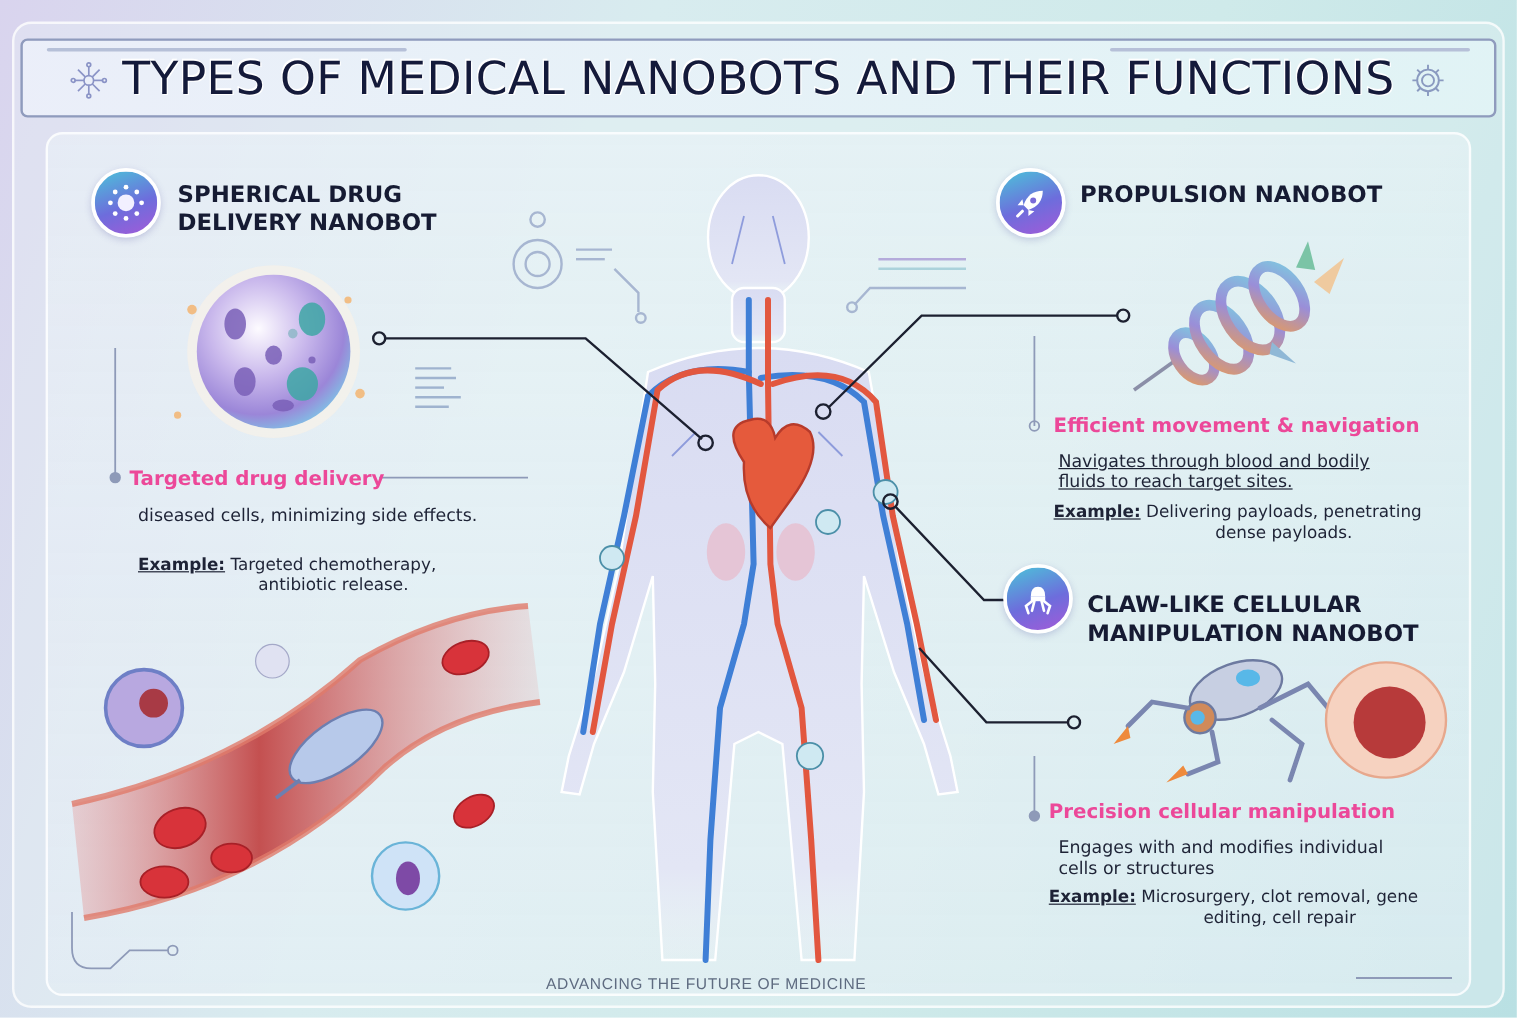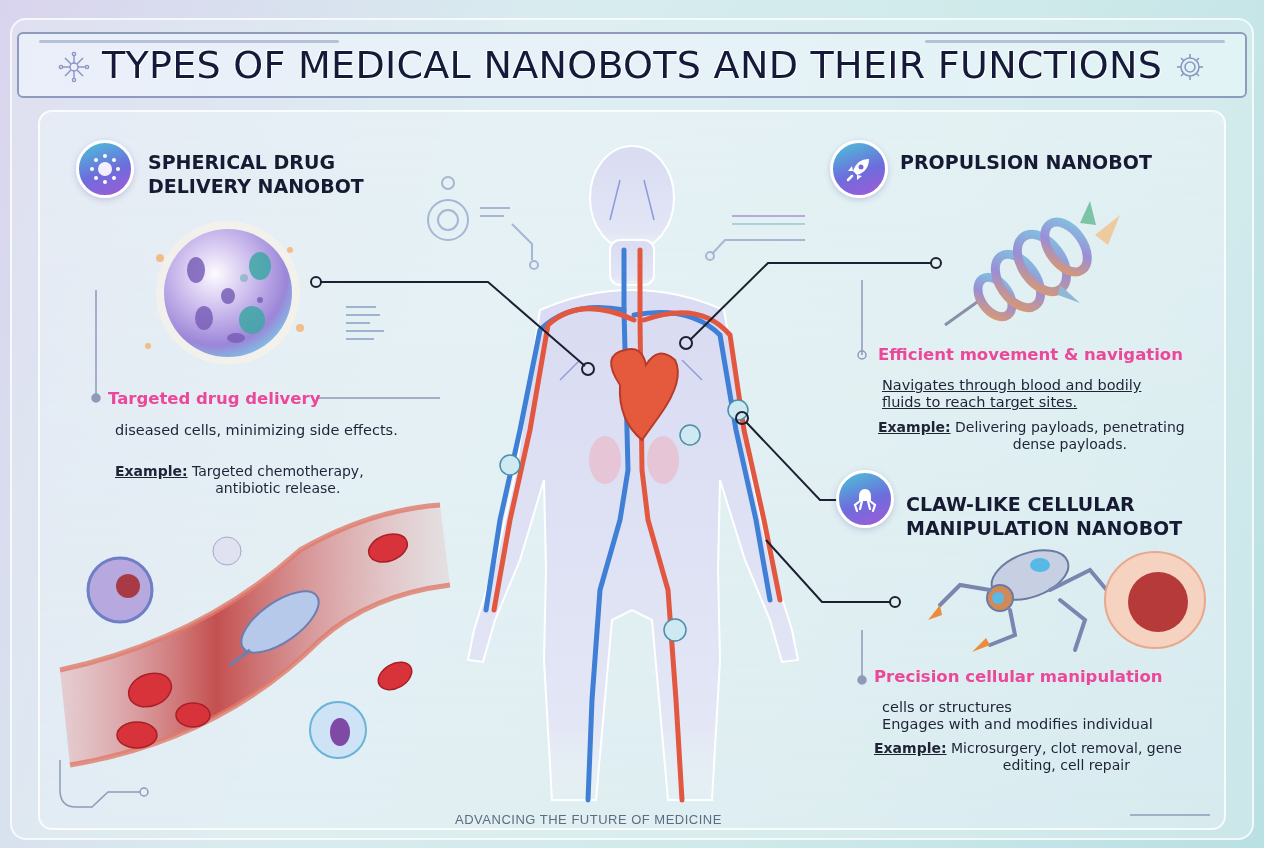--- a/index.html
+++ b/index.html
@@ -374,22 +374,22 @@
     </g>
     <path d="M40 75 L28 90 L42 85 Z M90 115 L72 122 L86 108 Z" fill="#ee8a3c"></path>
   </g>
   <g>
     <ellipse cx="255" cy="70" rx="50" ry="48" fill="#f6d2c0" stroke="#e7a88d" stroke-width="2"></ellipse>
     <ellipse cx="258" cy="72" rx="30" ry="30" fill="#b73a3a"></ellipse>
   </g>
 </svg>
 <div class="sub" style="left:874px;top:667px;">Precision cellular manipulation</div>
 <div class="desc" style="left:882px;top:699px;">
+  <div>Engages with and modifies individual</div>
   <div>cells or structures</div>
-  <div>Engages with and modifies individual</div>
 </div>
 <div class="example" style="left:874px;top:740px;">
   <b>Example:</b>
   <span class="ex-value">
     <span style="display:block">Microsurgery, clot removal, gene</span>
     <span style="display:block">editing, cell repair</span>
   </span>
 </div>
 
 <div class="footer">ADVANCING THE FUTURE OF MEDICINE</div>

